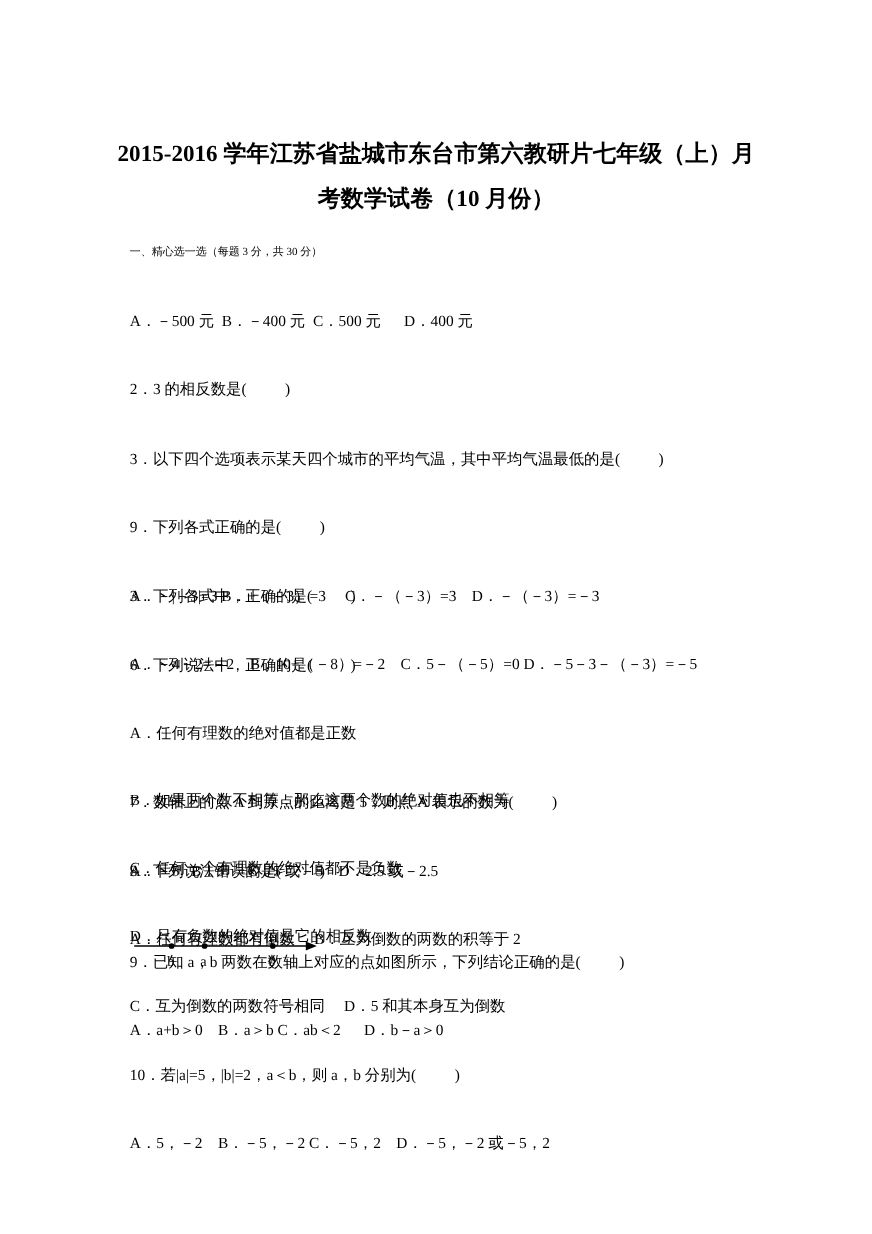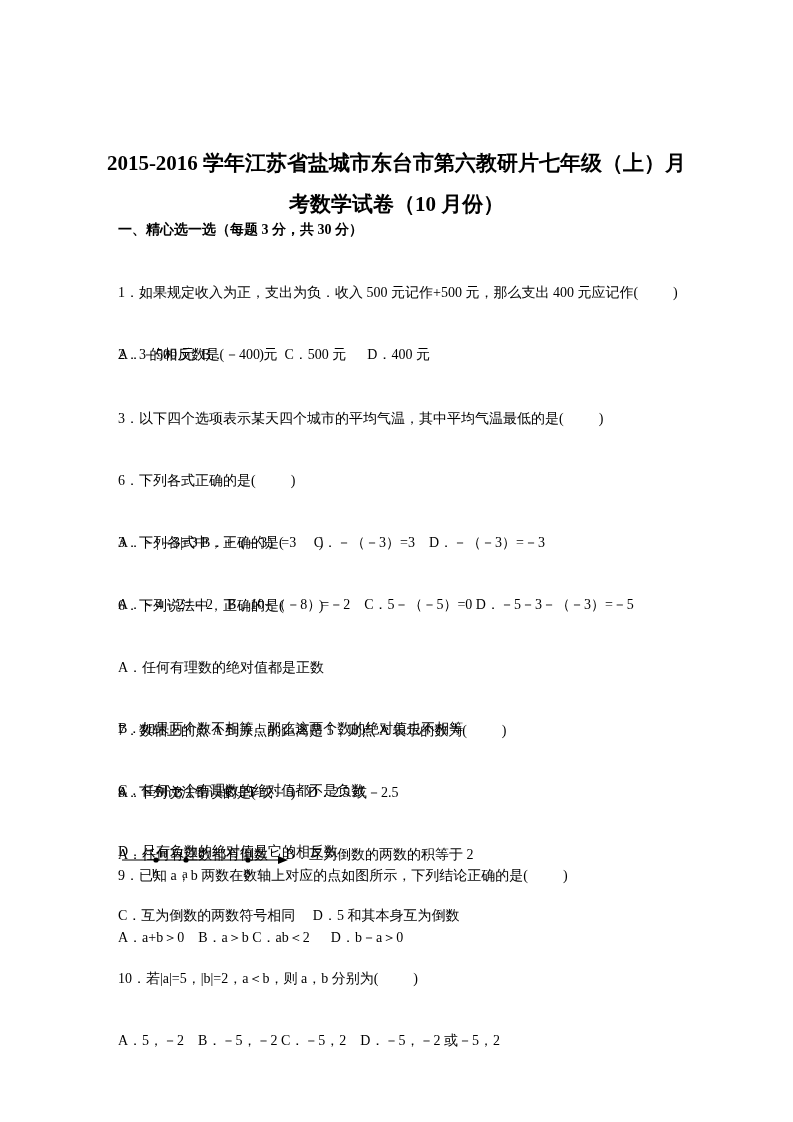--- a/index.html
+++ b/index.html
@@ -1,49 +1,48 @@
 <!DOCTYPE html>
 <html><head>
 <meta charset="utf-8">
 <style>
   html, body { margin: 0; padding: 0; background: #ffffff; }
   body { width: 793px; height: 1122px; position: relative; overflow: hidden;
          font-family: "Liberation Serif", "DejaVu Serif", serif; color: #000; }
   .title { position: absolute; left: 0; width: 793px; text-align: center;
-           font-weight: bold; font-size: 21px; line-height: 28px; margin-top: 24px; }
+           font-weight: bold; font-size: 21px; line-height: 28px; }
   .t1 { top: 125px; }
   .t2 { top: 166px; }
-  .section { position: absolute; left: 118px; top: 221px; font-size: 14px; font-weight: bold; line-height: 18px; }
+  .section { position: absolute; left: 118px; top: 221px; font-size: 10px; font-weight: normal; line-height: 18px; }
   .q { position: absolute; left: 118px; font-size: 14px; line-height: 20.5px; white-space: pre; }
   .q div { height: 20.5px; }
   .numline { position: absolute; left: 118px; top: 850px; width: 170px; height: 32px; }
 </style>
 </head>
 <body>
 
 <div class="title t1">2015-2016 学年江苏省盐城市东台市第六教研片七年级（上）月</div>
 <div class="title t2">考数学试卷（10 月份）</div>
 
 <div class="section">一、精心选一选（每题 3 分，共 30 分）</div>
 
 <div class="q" style="top:242px">
-  <div>1．如果规定收入为正，支出为负．收入 500 元记作+500 元，那么支出 400 元应记作(          )</div>
   <div>A．－500 元  B．－400 元  C．500 元      D．400 元</div>
 </div>
 
 <div class="q" style="top:304px">
   <div>2．3 的相反数是(          )</div>
 </div>
 
 <div class="q" style="top:368px">
   <div>3．以下四个选项表示某天四个城市的平均气温，其中平均气温最低的是(          )</div>
 </div>
 
 <div class="q" style="top:430px">
-  <div>6．下列各式正确的是(          )</div>
+  <div>9．下列各式正确的是(          )</div>
   <div>A．－|－3|=3 B．+（－3）=3     C．－（－3）=3    D．－（－3）=－3</div>
 </div>
 
 <div class="q" style="top:492px">
   <div>3．下列各式中，正确的是(          )</div>
   <div>A．－4－2=－2    B．10+（－8）=－2    C．5－（－5）=0 D．－5－3－（－3）=－5</div>
 </div>
 
 <div class="q" style="top:555px">
   <div>6．下列说法中，正确的是(          )</div>

